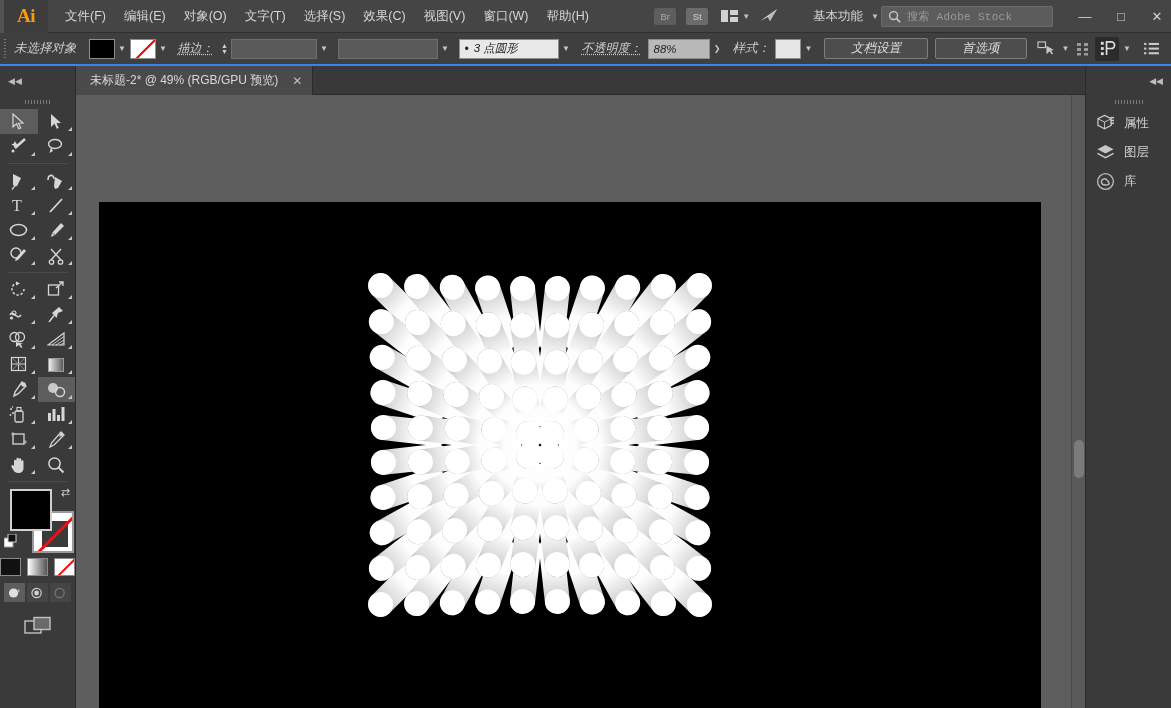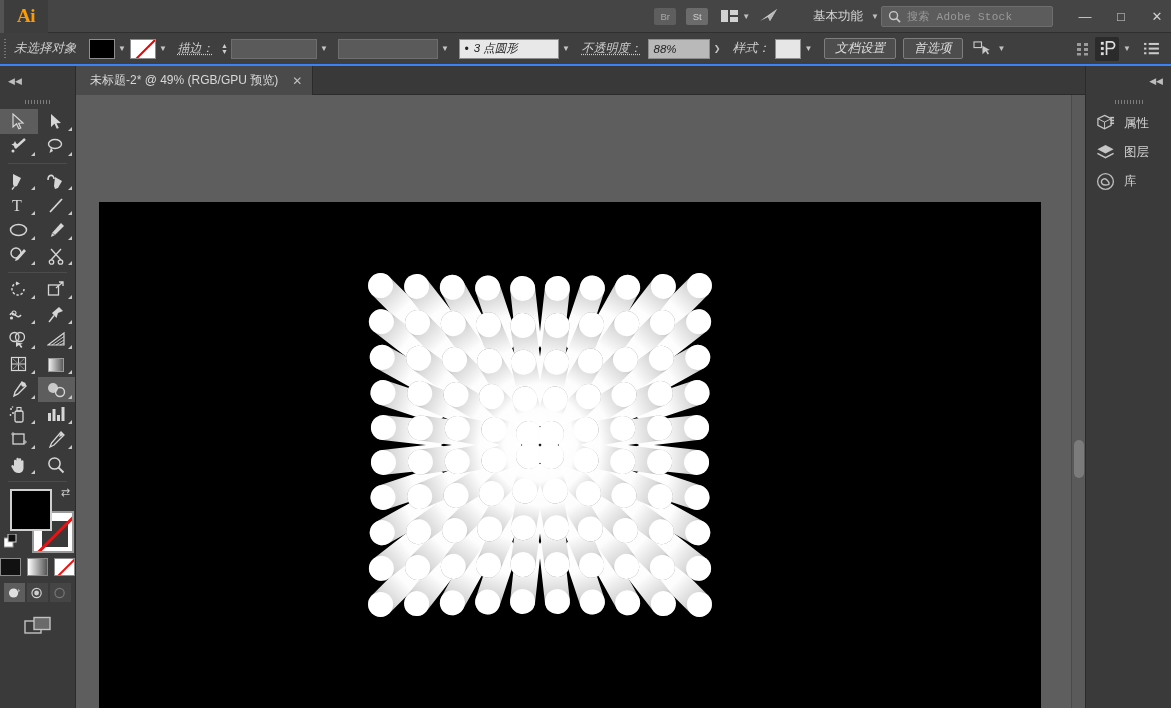--- a/index.html
+++ b/index.html
@@ -90,21 +90,21 @@
     font-size: 11.5px; color: #222;
   }
   .field.dark { background: #5a5a5a; border-color:#6e6e6e; color:#d0d0d0; }
   .field.w100 { width: 100px; }
   .field.w86 { width: 86px; }
   .field.w60 { width: 62px; }
   .brushfield { width: 100px; background:#e8e8e8; }
   .btn-outline {
     height: 21px; border: 1px solid #7e7e7e; border-radius: 2px; background: #4d4d4d;
     color: #dcdcdc; font-size: 12.5px; display: flex; align-items: center;
-    padding: 0 10px; margin-right: 7px; white-space: nowrap;
+    padding: 0 26px; margin-right: 7px; white-space: nowrap;
   }
   .icon-btn { width: 24px; height: 24px; display:flex;align-items:center;justify-content:center; color:#cacaca;}
   .icon-btn.active { background:#2b2b2b; border-radius:2px; }
 
   
   .tabbar {
     position: absolute; left: 0; top: 66px; width: 1171px; height: 29px;
     background: #393939; border-bottom: 1px solid #2b2b2b;
   }
   .collapse-ltool {
@@ -218,20 +218,31 @@
   }
   svg { display: block; }
 </style>
 </head>
 <body>
 
 <div id="app">
 
   <div class="menubar">
     <div class="ai-logo">Ai</div>
+    <div class="menu-items">
+      <div class="menu-item">文件(F)</div>
+      <div class="menu-item">编辑(E)</div>
+      <div class="menu-item">对象(O)</div>
+      <div class="menu-item">文字(T)</div>
+      <div class="menu-item">选择(S)</div>
+      <div class="menu-item">效果(C)</div>
+      <div class="menu-item">视图(V)</div>
+      <div class="menu-item">窗口(W)</div>
+      <div class="menu-item">帮助(H)</div>
+    </div>
 
     <div class="mb-right">
       <div class="mini-btn br">Br</div>
       <div class="mini-btn">St</div>
 
       <div class="arrange-icon">
         <svg width="17" height="12" viewBox="0 0 17 12">
           <rect x="0" y="0" width="7" height="12" fill="#d2d2d2"></rect>
           <rect x="9" y="0" width="8" height="5" fill="#d2d2d2"></rect>
           <rect x="9" y="7" width="8" height="5" fill="#d2d2d2"></rect>

